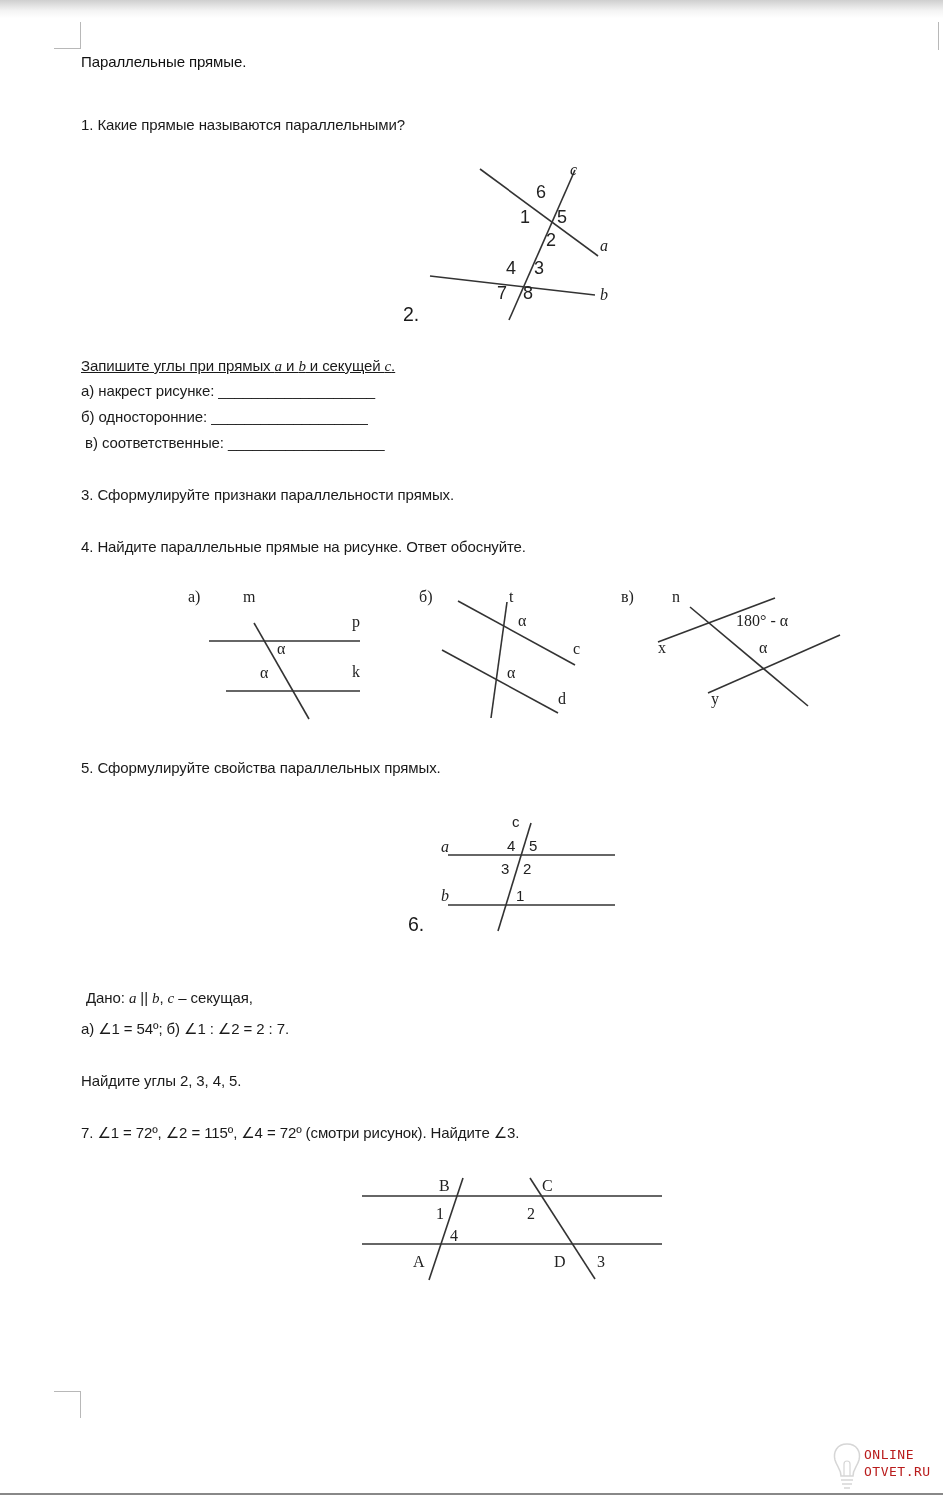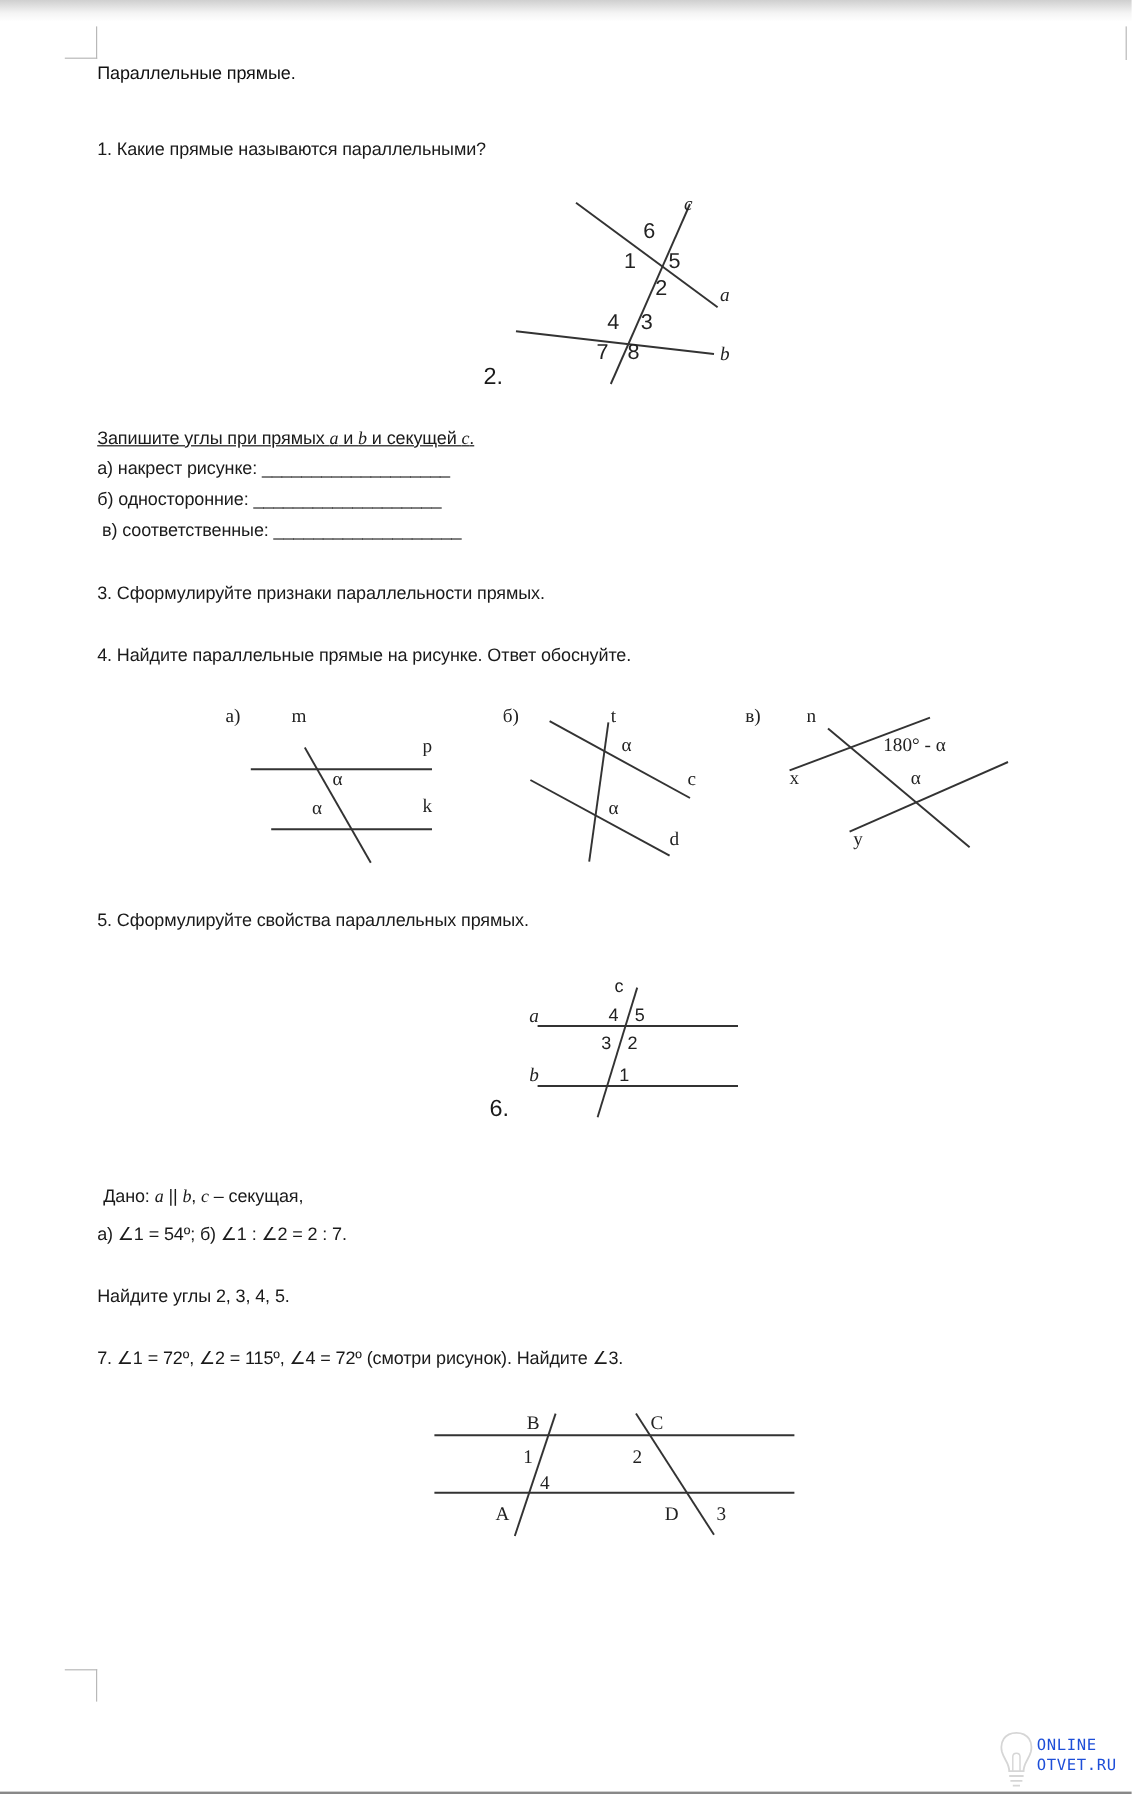--- a/index.html
+++ b/index.html
@@ -21,21 +21,21 @@
   .title { font-weight: 400; color: #111; }
   i.var { font-style: italic; font-family: "Liberation Serif", serif; }
   .fig { position: absolute; }
   .fig svg { display: block; overflow: visible; }
   .fig line { stroke: #333; stroke-width: 1.6; }
   .fig text { font-family: "Liberation Serif", "DejaVu Serif", serif; font-size: 16px; fill: #222; }
   .fig text.sans { font-family: "Liberation Sans", sans-serif; font-size: 18px; }
   .fig text.it { font-style: italic; }
   .fig-label { position: absolute; font-size: 19.5px; }
   .watermark { position: absolute; left: 830px; top: 1440px; width: 110px; height: 52px; color: #d8d8d8; }
-  .watermark .wm-text { position: absolute; left: 34px; top: 6px; font-family: "DejaVu Sans Mono", monospace; font-size: 13px; line-height: 17px; color: #1d4ed8; letter-spacing: 0.5px; }
+  .watermark .wm-text { position: absolute; left: 34px; top: 6px; font-family: "DejaVu Sans Mono", monospace; font-size: 13px; line-height: 17px; color: #b91c1c; letter-spacing: 0.5px; }
 </style>
 </head>
 <body>
 
 <div class="topbar"></div>
 <div class="corner tl"></div>
 <div class="corner tr"></div>
 <div class="corner bl"></div>
 
 <div class="text title" style="top:50px;">Параллельные прямые.</div>

